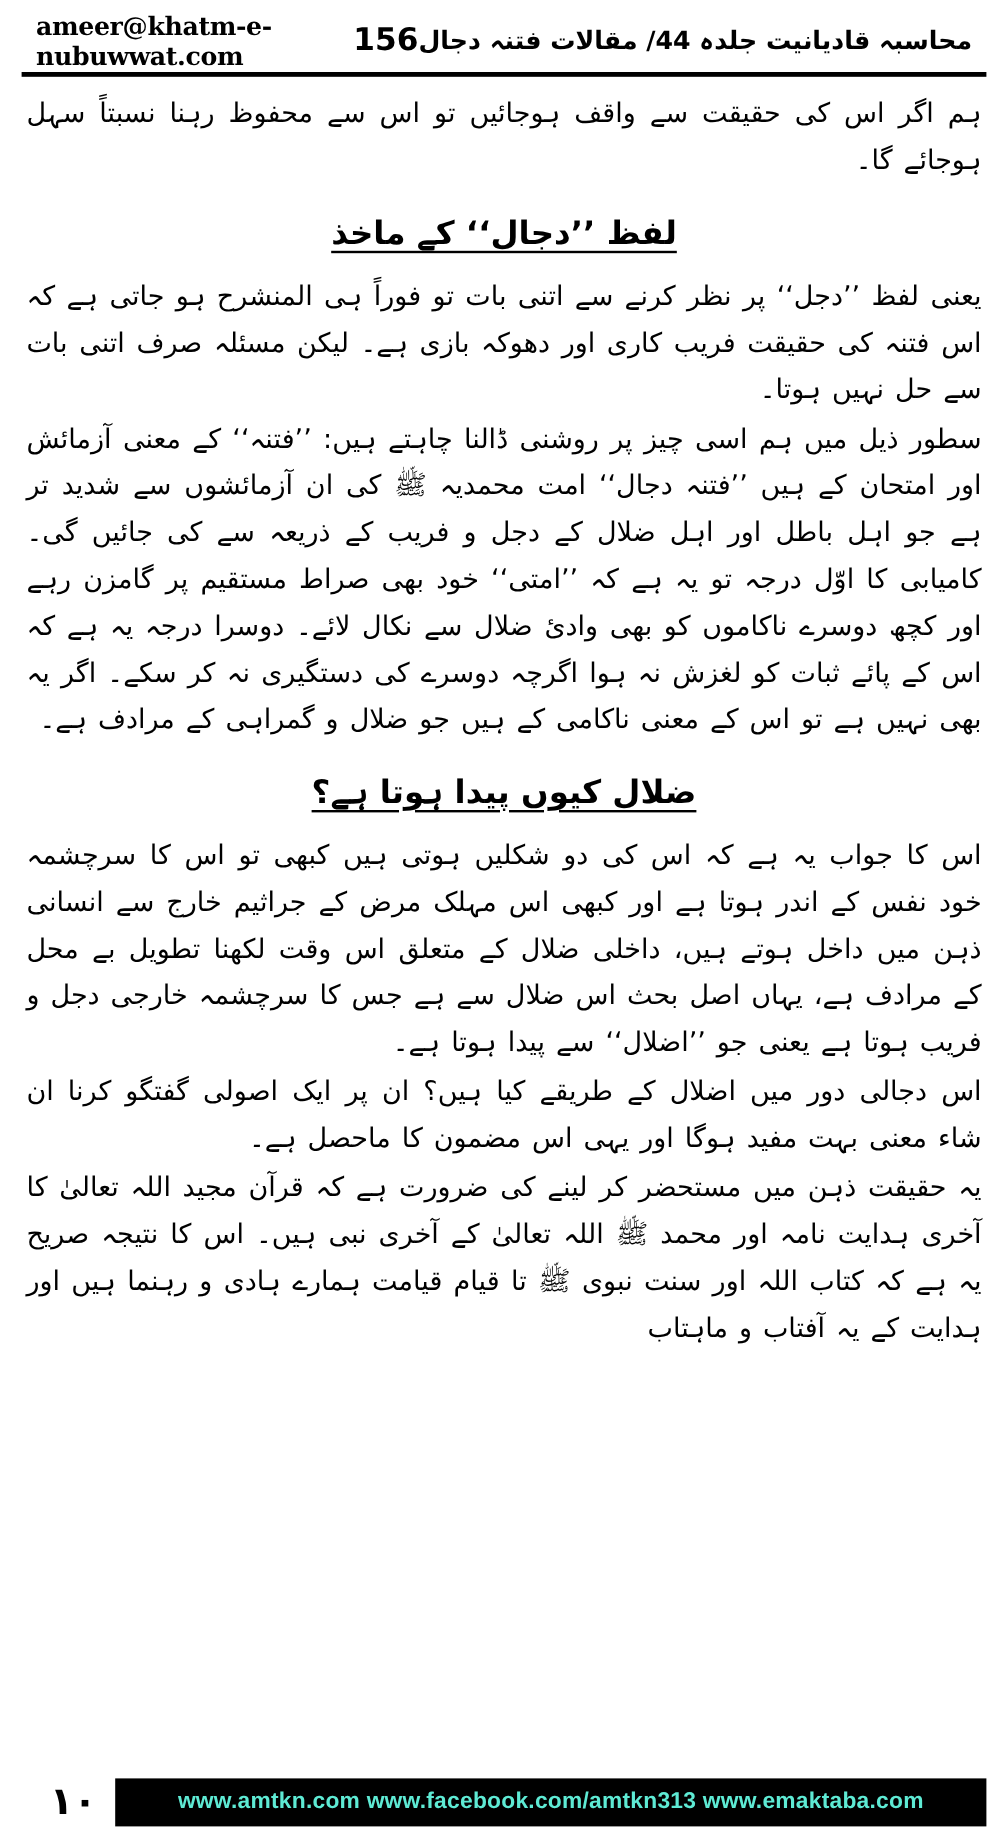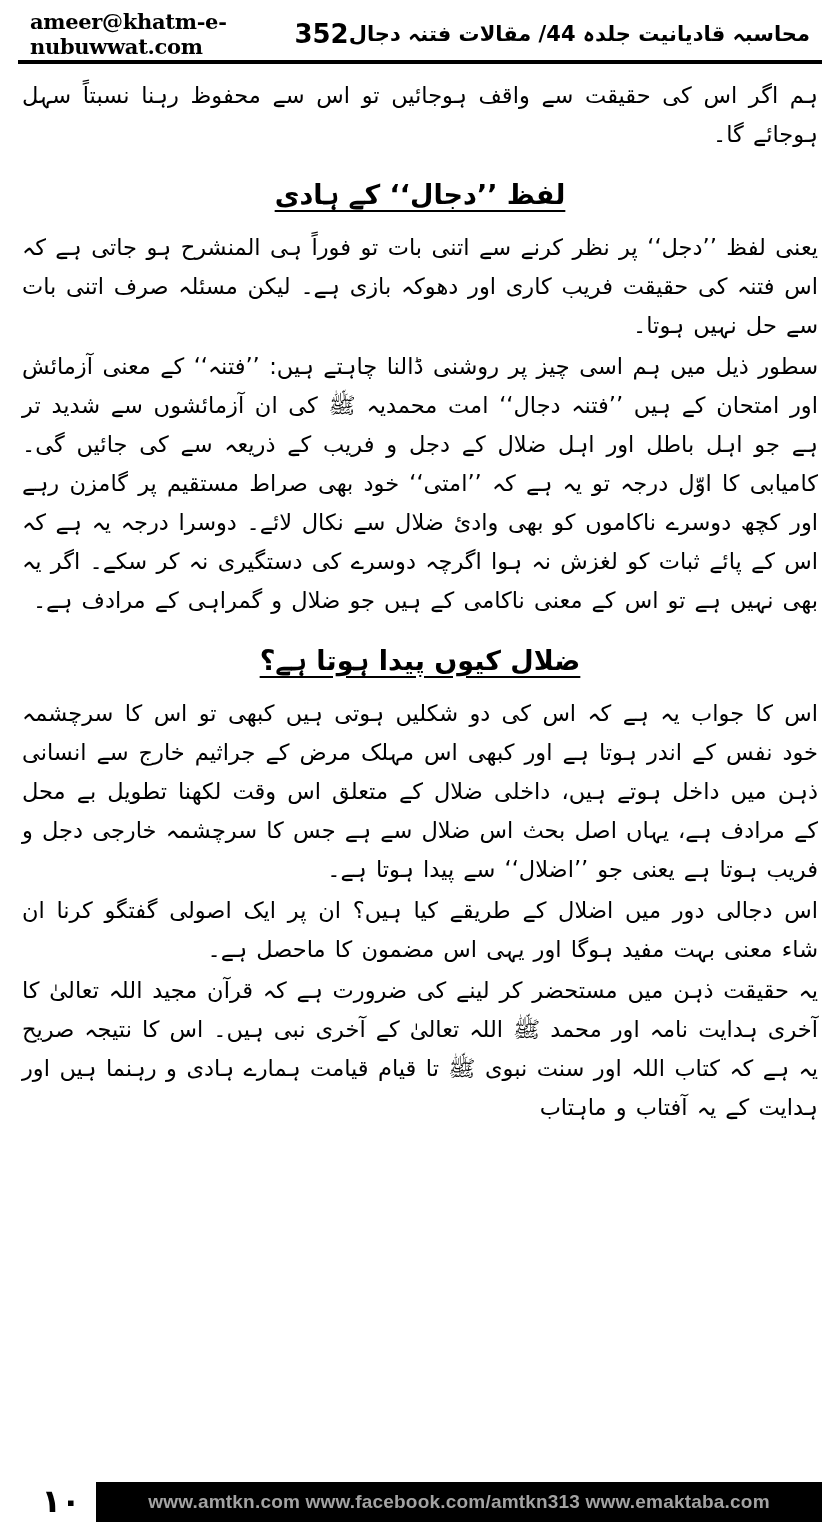--- a/index.html
+++ b/index.html
@@ -110,21 +110,21 @@
     height: 56px;
     margin-top: 30px;
   }
   .footer-bar {
     position: absolute;
     left: 96px;
     top: 6px;
     width: 726px;
     height: 40px;
     background: #000000;
-    color: #a3a3a3;
+    color: #5eead4;
     display: flex;
     align-items: center;
     justify-content: center;
     font-family: "Liberation Sans", sans-serif;
     font-size: 19px;
     font-weight: bold;
     letter-spacing: 0.2px;
   }
   .footer-page {
     position: absolute;
@@ -140,30 +140,30 @@
     font-weight: bold;
   }
 </style>
 </head>
 <body>
 
 <div class="page">
 
   <div class="header">
     <div class="header-right">محاسبہ قادیانیت جلدہ 44/ مقالات فتنہ دجال</div>
-    <div class="header-center">352</div>
+    <div class="header-center">156</div>
     <div class="header-left">ameer@khatm-e-nubuwwat.com</div>
   </div>
   <div class="header-rule"></div>
 
   <div class="content">
 
     <p class="para">ہم اگر اس کی حقیقت سے واقف ہوجائیں تو اس سے محفوظ رہنا نسبتاً سہل ہوجائے گا۔</p>
 
-    <div class="heading">لفظ ’’دجال‘‘ کے ہادی</div>
+    <div class="heading">لفظ ’’دجال‘‘ کے ماخذ</div>
 
     <p class="para">یعنی لفظ ’’دجل‘‘ پر نظر کرنے سے اتنی بات تو فوراً ہی المنشرح ہو جاتی ہے کہ اس فتنہ کی حقیقت فریب کاری اور دھوکہ بازی ہے۔ لیکن مسئلہ صرف اتنی بات سے حل نہیں ہوتا۔</p>
     <p class="para">سطور ذیل میں ہم اسی چیز پر روشنی ڈالنا چاہتے ہیں: ’’فتنہ‘‘ کے معنی آزمائش اور امتحان کے ہیں ’’فتنہ دجال‘‘ امت محمدیہ ﷺ کی ان آزمائشوں سے شدید تر ہے جو اہل باطل اور اہل ضلال کے دجل و فریب کے ذریعہ سے کی جائیں گی۔ کامیابی کا اوّل درجہ تو یہ ہے کہ ’’امتی‘‘ خود بھی صراط مستقیم پر گامزن رہے اور کچھ دوسرے ناکاموں کو بھی وادیٔ ضلال سے نکال لائے۔ دوسرا درجہ یہ ہے کہ اس کے پائے ثبات کو لغزش نہ ہوا اگرچہ دوسرے کی دستگیری نہ کر سکے۔ اگر یہ بھی نہیں ہے تو اس کے معنی ناکامی کے ہیں جو ضلال و گمراہی کے مرادف ہے۔</p>
 
     <div class="heading">ضلال کیوں پیدا ہوتا ہے؟</div>
 
     <p class="para">اس کا جواب یہ ہے کہ اس کی دو شکلیں ہوتی ہیں کبھی تو اس کا سرچشمہ خود نفس کے اندر ہوتا ہے اور کبھی اس مہلک مرض کے جراثیم خارج سے انسانی ذہن میں داخل ہوتے ہیں، داخلی ضلال کے متعلق اس وقت لکھنا تطویل بے محل کے مرادف ہے، یہاں اصل بحث اس ضلال سے ہے جس کا سرچشمہ خارجی دجل و فریب ہوتا ہے یعنی جو ’’اضلال‘‘ سے پیدا ہوتا ہے۔</p>
     <p class="para">اس دجالی دور میں اضلال کے طریقے کیا ہیں؟ ان پر ایک اصولی گفتگو کرنا ان شاء معنی بہت مفید ہوگا اور یہی اس مضمون کا ماحصل ہے۔</p>
     <p class="para">یہ حقیقت ذہن میں مستحضر کر لینے کی ضرورت ہے کہ قرآن مجید اللہ تعالیٰ کا آخری ہدایت نامہ اور محمد ﷺ اللہ تعالیٰ کے آخری نبی ہیں۔ اس کا نتیجہ صریح یہ ہے کہ کتاب اللہ اور سنت نبوی ﷺ تا قیام قیامت ہمارے ہادی و رہنما ہیں اور ہدایت کے یہ آفتاب و ماہتاب</p>
 

